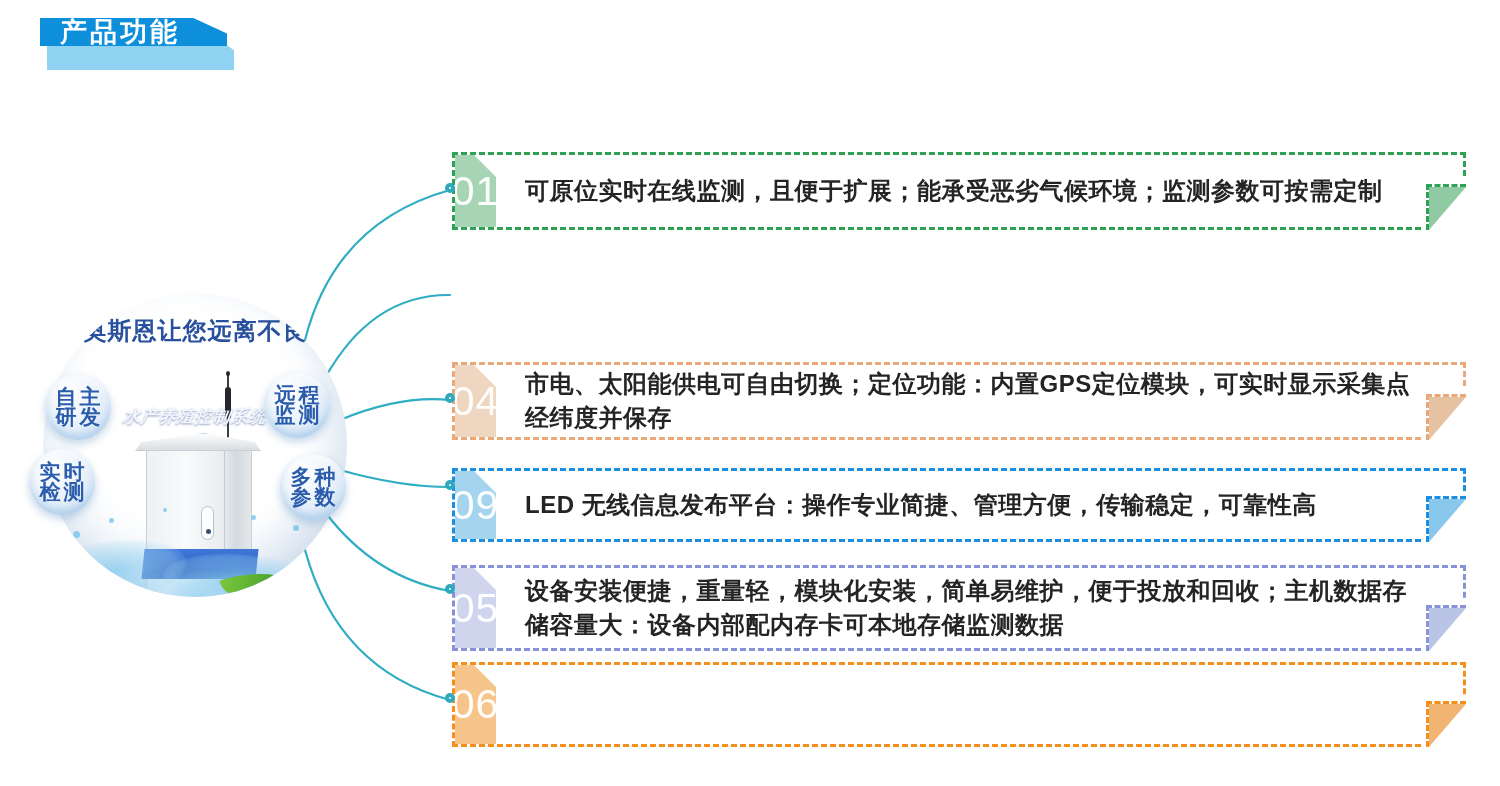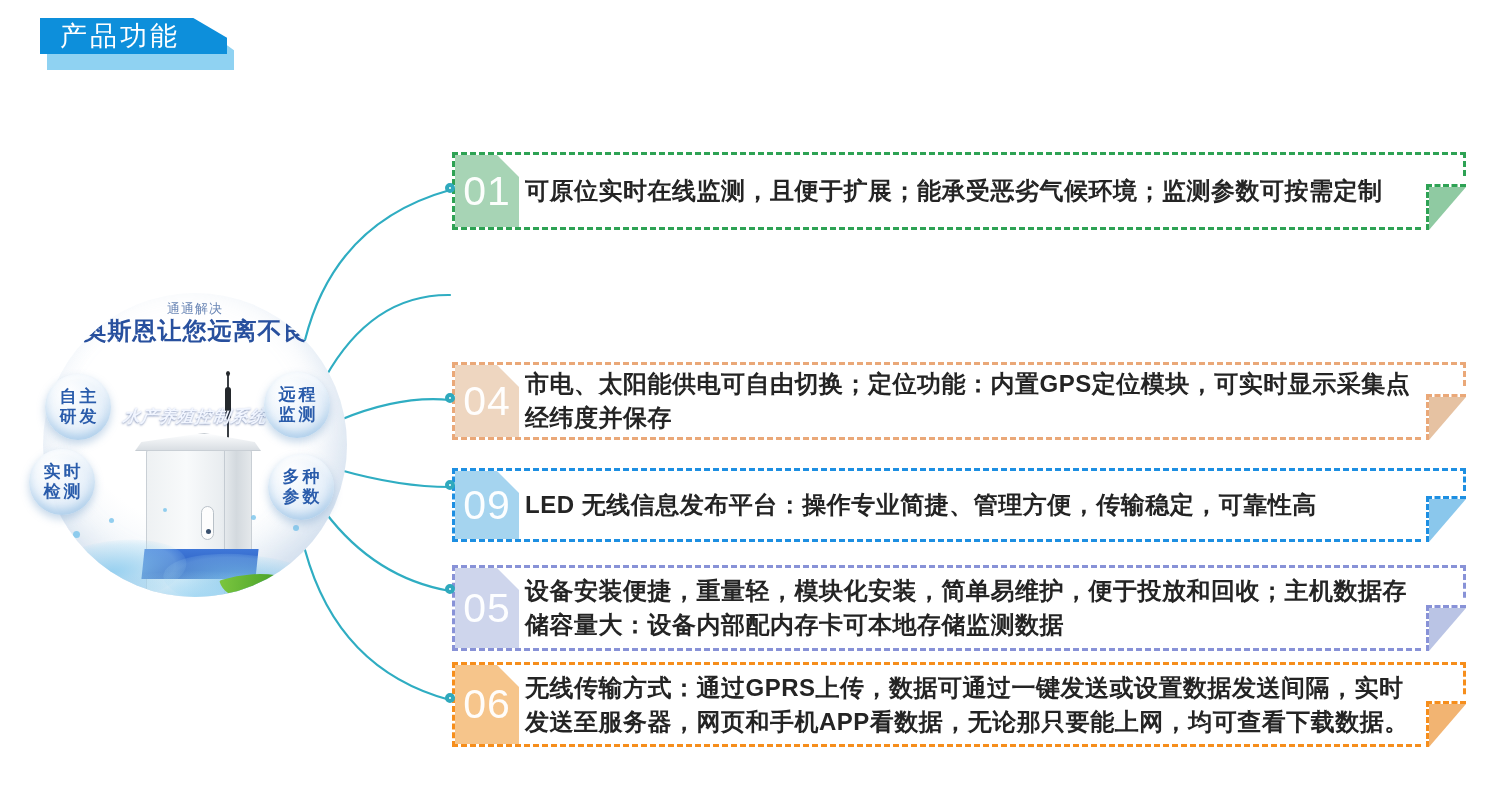--- a/index.html
+++ b/index.html
@@ -4,24 +4,24 @@
 <style>
   * { margin:0; padding:0; box-sizing:border-box; }
   html,body { background:#ffffff; }
   body { font-family:"Liberation Sans","DejaVu Sans",sans-serif; }
   .stage { position:relative; width:1500px; height:786px; background:#ffffff; overflow:hidden; }
 
   
   .badge-wrap { position:absolute; left:40px; top:18px; width:196px; height:52px; }
   .badge-shadow { position:absolute; left:7px; top:8px; width:187px; height:44px;
     background:#8fd2f2; clip-path:polygon(0 0,82% 0,100% 55%,100% 100%,0 100%); }
-  .badge { position:absolute; left:0; top:0; width:187px; height:36px; background:#0d8fdb;
+  .badge { position:absolute; left:0; top:0; width:187px; height:28px; background:#0d8fdb;
     clip-path:polygon(0 0,82% 0,100% 55%,100% 100%,0 100%);
     display:flex; align-items:center; padding-left:20px;
-    color:#fff; font-size:27px; font-weight:normal; letter-spacing:3px; }
+    color:#fff; font-size:27px; font-weight:bold; letter-spacing:3px; }
 
   
   .connectors { position:absolute; left:0; top:0; width:1500px; height:786px; }
 
   
   .sphere { position:absolute; left:43px; top:293px; width:304px; height:304px; border-radius:50%;
     overflow:hidden;
     background:radial-gradient(circle at 50% 38%, #ffffff 48%, #f2f6fa 70%, #dde6f0 90%, #cfdcea 100%);
     box-shadow:inset -10px -16px 34px rgba(150,180,215,.30); }
   .tag-small { position:absolute; left:0; top:7px; width:100%; text-align:center;
@@ -69,41 +69,41 @@
     background:linear-gradient(110deg,#7cc63f,#2f8f1f); border-radius:4% 96% 4% 96%;
     transform:rotate(-16deg); }
   .leaf::after { content:""; position:absolute; left:6px; top:16px; width:66px; height:2px;
     background:rgba(255,255,255,.45); transform:rotate(-7deg); border-radius:2px; }
 
   
   .bubble { position:absolute; width:66px; height:66px; border-radius:50%;
     background:radial-gradient(circle at 34% 28%, rgba(255,255,255,.98), rgba(230,240,250,.9) 55%, rgba(188,214,238,.85) 100%);
     box-shadow:0 4px 9px rgba(110,155,200,.4), inset 0 -5px 9px rgba(140,185,225,.55), inset 0 4px 6px rgba(255,255,255,.9);
     display:flex; flex-direction:column; align-items:center; justify-content:center;
-    color:#2a5cab; font-size:17px; font-weight:bold; line-height:20px; letter-spacing:3px; }
+    color:#2a5cab; font-size:21px; font-weight:bold; line-height:20px; letter-spacing:3px; }
   .bubble span { display:block; text-indent:3px; }
   .bub1 { left:45px;  top:374px; }
   .bub2 { left:264px; top:372px; }
   .bub3 { left:29px;  top:449px; }
-  .bub4 { left:268px; top:454px; }
+  .bub4 { left:280px; top:454px; }
 
   
   .feature { position:absolute; left:452px; width:1014px; background:#fff;
     border:3px dashed var(--bc); }
   .f1 { --bc:#2ea254; --tc:#a7d4b5; --fc:#8fcaa2; top:152px; height:78px; --ring:28px; }
   .f2 { --bc:#b1c832; --tc:#d8e395; --fc:#cde07e; top:258px; height:78px; --ring:27px; }
   .f3 { --bc:#eaa878; --tc:#eed6c0; --fc:#e6c2a2; top:362px; height:78px; --ring:28px; }
   .f4 { --bc:#1d8fe2; --tc:#a5d4ef; --fc:#8ac7ec; top:468px; height:74px; --ring:9px;  }
   .f5 { --bc:#8892d7; --tc:#ced5ec; --fc:#bac4e5; top:565px; height:86px; --ring:16px; }
   .f6 { --bc:#f68e1c; --tc:#f6c58b; --fc:#f2b472; top:662px; height:85px; --ring:28px; }
 
   .ring { position:absolute; left:-10px; top:var(--ring); width:10px; height:10px;
     border:4px solid #2fa9bd; border-radius:50%; background:#fff; z-index:3; }
 
-  .tab { position:absolute; left:0; top:0; bottom:0; width:64px; background:var(--tc);
+  .tab { position:absolute; left:0; top:0; bottom:0; width:41px; background:var(--tc);
     clip-path:polygon(0 0, calc(100% - 22px) 0, 100% 22px, 100% 100%, 0 100%);
     display:flex; align-items:center; justify-content:center; }
   .tab span { color:rgba(255,255,255,.96); font-size:41px; font-weight:400; letter-spacing:1px; }
 
   .ftext { position:absolute; left:70px; right:46px; top:0; bottom:0;
     display:flex; align-items:center;
     color:#242424; font-size:24px; font-weight:bold; line-height:34px; letter-spacing:.5px; }
 
   .patch { position:absolute; right:-3px; bottom:-3px; width:45px; height:51px; background:#fff; }
   .fold { position:absolute; right:-3px; bottom:-3px; width:40px; height:46px;
@@ -124,21 +124,20 @@
     <path d="M 325 512 Q 375 578 450 591" stroke="#2fadc2" stroke-width="2.2" stroke-linecap="round"></path>
     <path d="M 305 550 Q 338 670 450 700" stroke="#2fadc2" stroke-width="2.2" stroke-linecap="round"></path>
   </svg>
 
   <div class="badge-wrap">
     <div class="badge-shadow"></div>
     <div class="badge">产品功能</div>
   </div>
 
   <div class="sphere">
-    <div class="tag-small">通通解决</div>
     <div class="tag-main">奥斯恩让您远离不良</div>
 
     <div class="antenna"></div>
     <div class="roof"></div>
     <div class="cab-body">
       <div class="cab-seam"></div>
       <div class="handle"></div>
       <div class="banner"></div>
     </div>
     <div class="banner-text">水产养殖控制系统</div>
@@ -213,18 +212,17 @@
     <div class="ftext">设备安装便捷，重量轻，模块化安装，简单易维护，便于投放和回收；主机数据存储容量大：设备内部配内存卡可本地存储监测数据</div>
     <div class="patch"></div>
     <div class="fold"></div>
   </div>
 
   <div class="feature f6">
     <span class="ring"></span>
     <div class="tab">
         <span>06</span>
       </div>
-    <div class="ftext">无线传输方式：通过GPRS上传，数据可通过一键发送或设置数据发送间隔，实时发送至服务器，网页和手机APP看数据，无论那只要能上网，均可查看下载数据。</div>
     <div class="patch"></div>
     <div class="fold"></div>
   </div>
 
 </div>
 
 </body></html>

